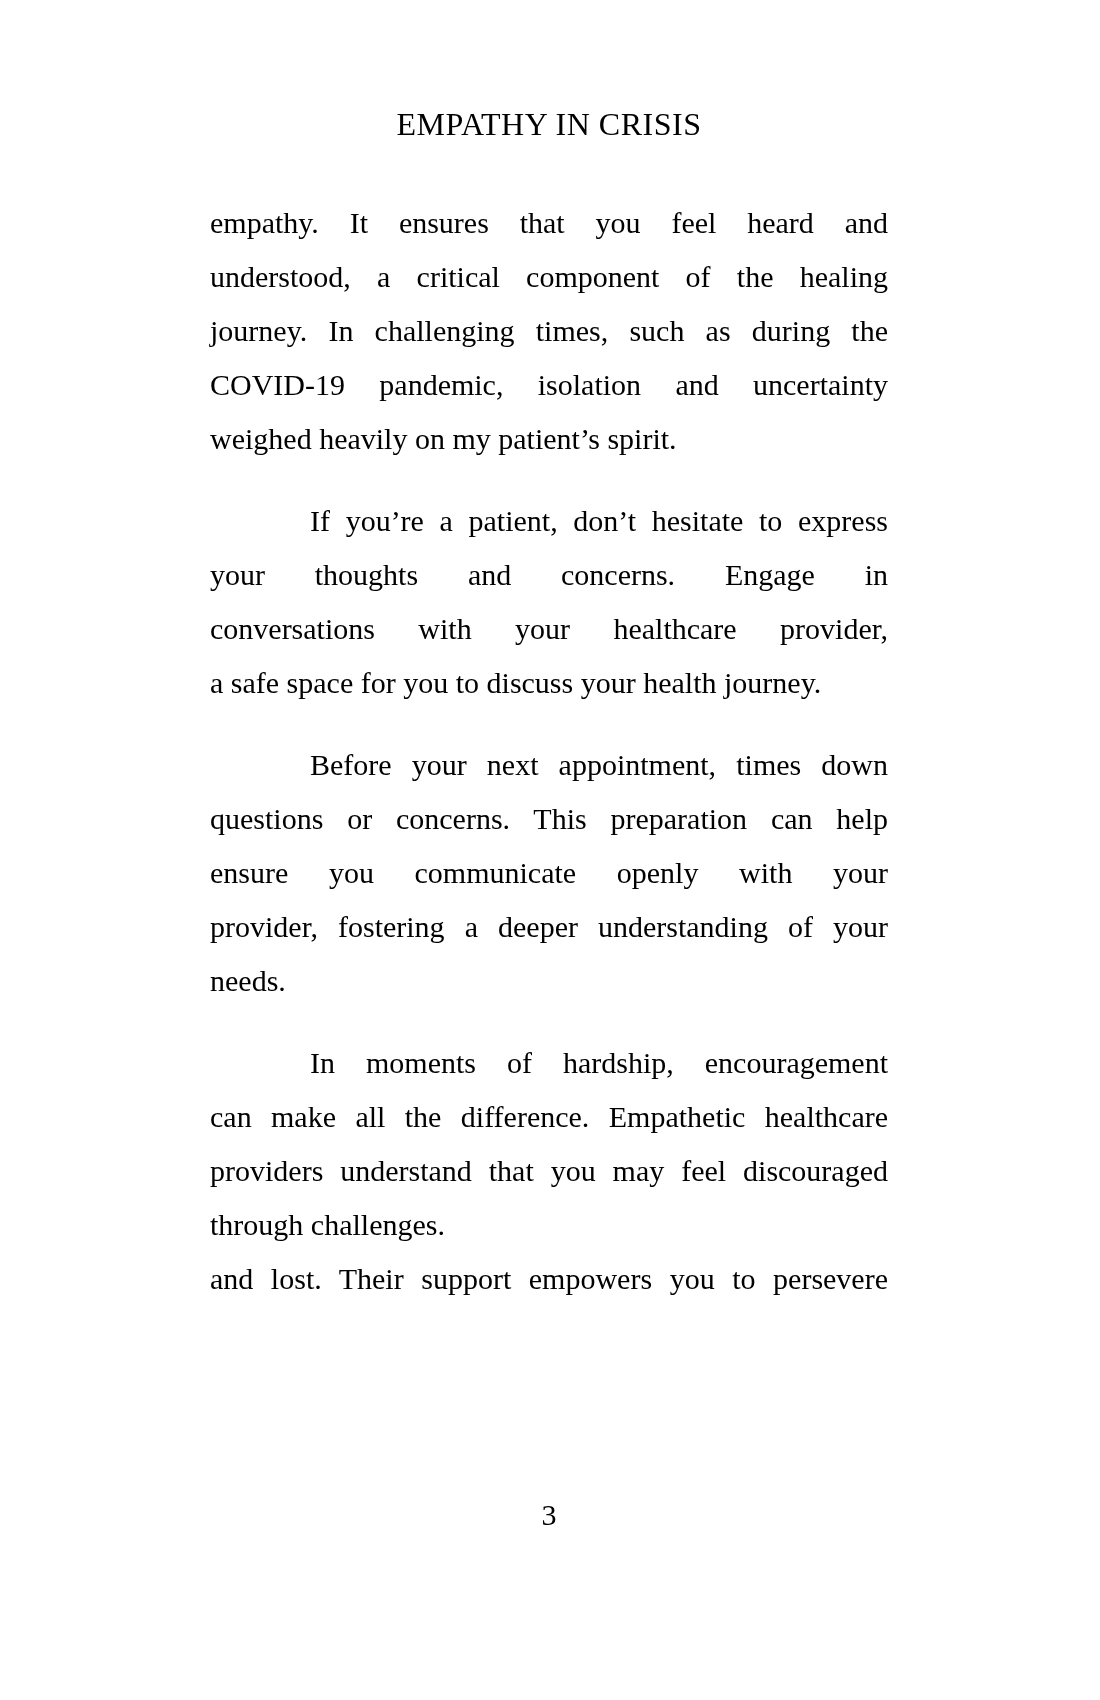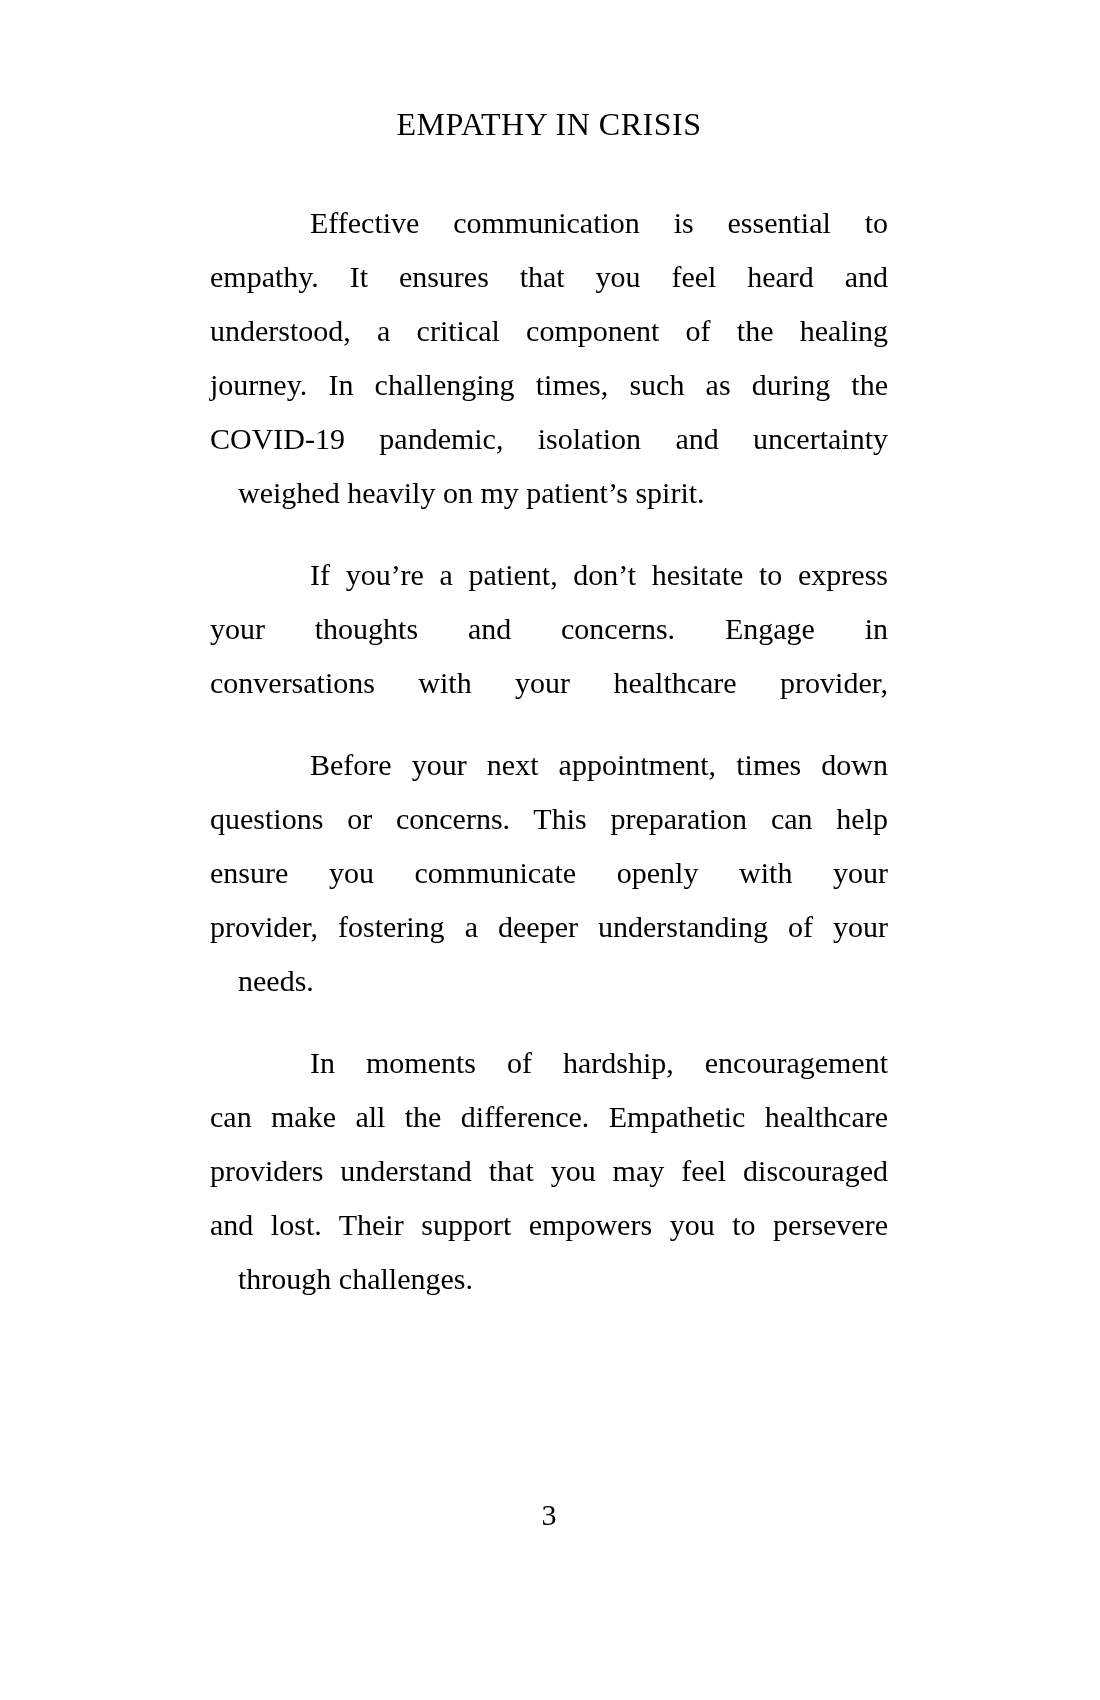--- a/index.html
+++ b/index.html
@@ -40,67 +40,66 @@
     height: 54px;
     text-align: justify;
     text-align-last: justify;
     white-space: normal;
   }
   .line.para-first {
     padding-left: 100px;
   }
   .line.para-last {
     text-align-last: left;
-    margin-left: 28px;
   }
   .page-number {
     position: absolute;
     left: 210px;
     top: 1488px;
     width: 678px;
     font-size: 30px;
     line-height: 54px;
     text-align: center;
   }
 </style>
 </head>
 <body>
 
 <div class="page">
   <div class="textblock">
 
     <h1 class="doc-title">EMPATHY IN CRISIS</h1>
 
     <div class="para">
-      <div class="line para-first">Effective communication is essential to</div>
       <div class="line">empathy. It ensures that you feel heard and</div>
       <div class="line">understood, a critical component of the healing</div>
       <div class="line">journey. In challenging times, such as during the</div>
       <div class="line">COVID-19 pandemic, isolation and uncertainty</div>
       <div class="line para-last">weighed heavily on my patient’s spirit.</div>
     </div>
 
     <div class="para">
       <div class="line para-first">If you’re a patient, don’t hesitate to express</div>
       <div class="line">your thoughts and concerns. Engage in</div>
       <div class="line">conversations with your healthcare provider,</div>
+      <div class="line para-last">a safe space for you to discuss your health journey.</div>
     </div>
 
     <div class="para">
       <div class="line para-first">Before your next appointment, times down</div>
       <div class="line">questions or concerns. This preparation can help</div>
       <div class="line">ensure you communicate openly with your</div>
       <div class="line">provider, fostering a deeper understanding of your</div>
       <div class="line para-last">needs.</div>
     </div>
 
     <div class="para">
       <div class="line para-first">In moments of hardship, encouragement</div>
       <div class="line">can make all the difference. Empathetic healthcare</div>
       <div class="line">providers understand that you may feel discouraged</div>
+      <div class="line para-last">through challenges.</div>
       <div class="line">and lost. Their support empowers you to persevere</div>
-      <div class="line para-last">through challenges.</div>
     </div>
 
   </div>
 
   <div class="page-number">3</div>
 </div>
 
 </body></html>

